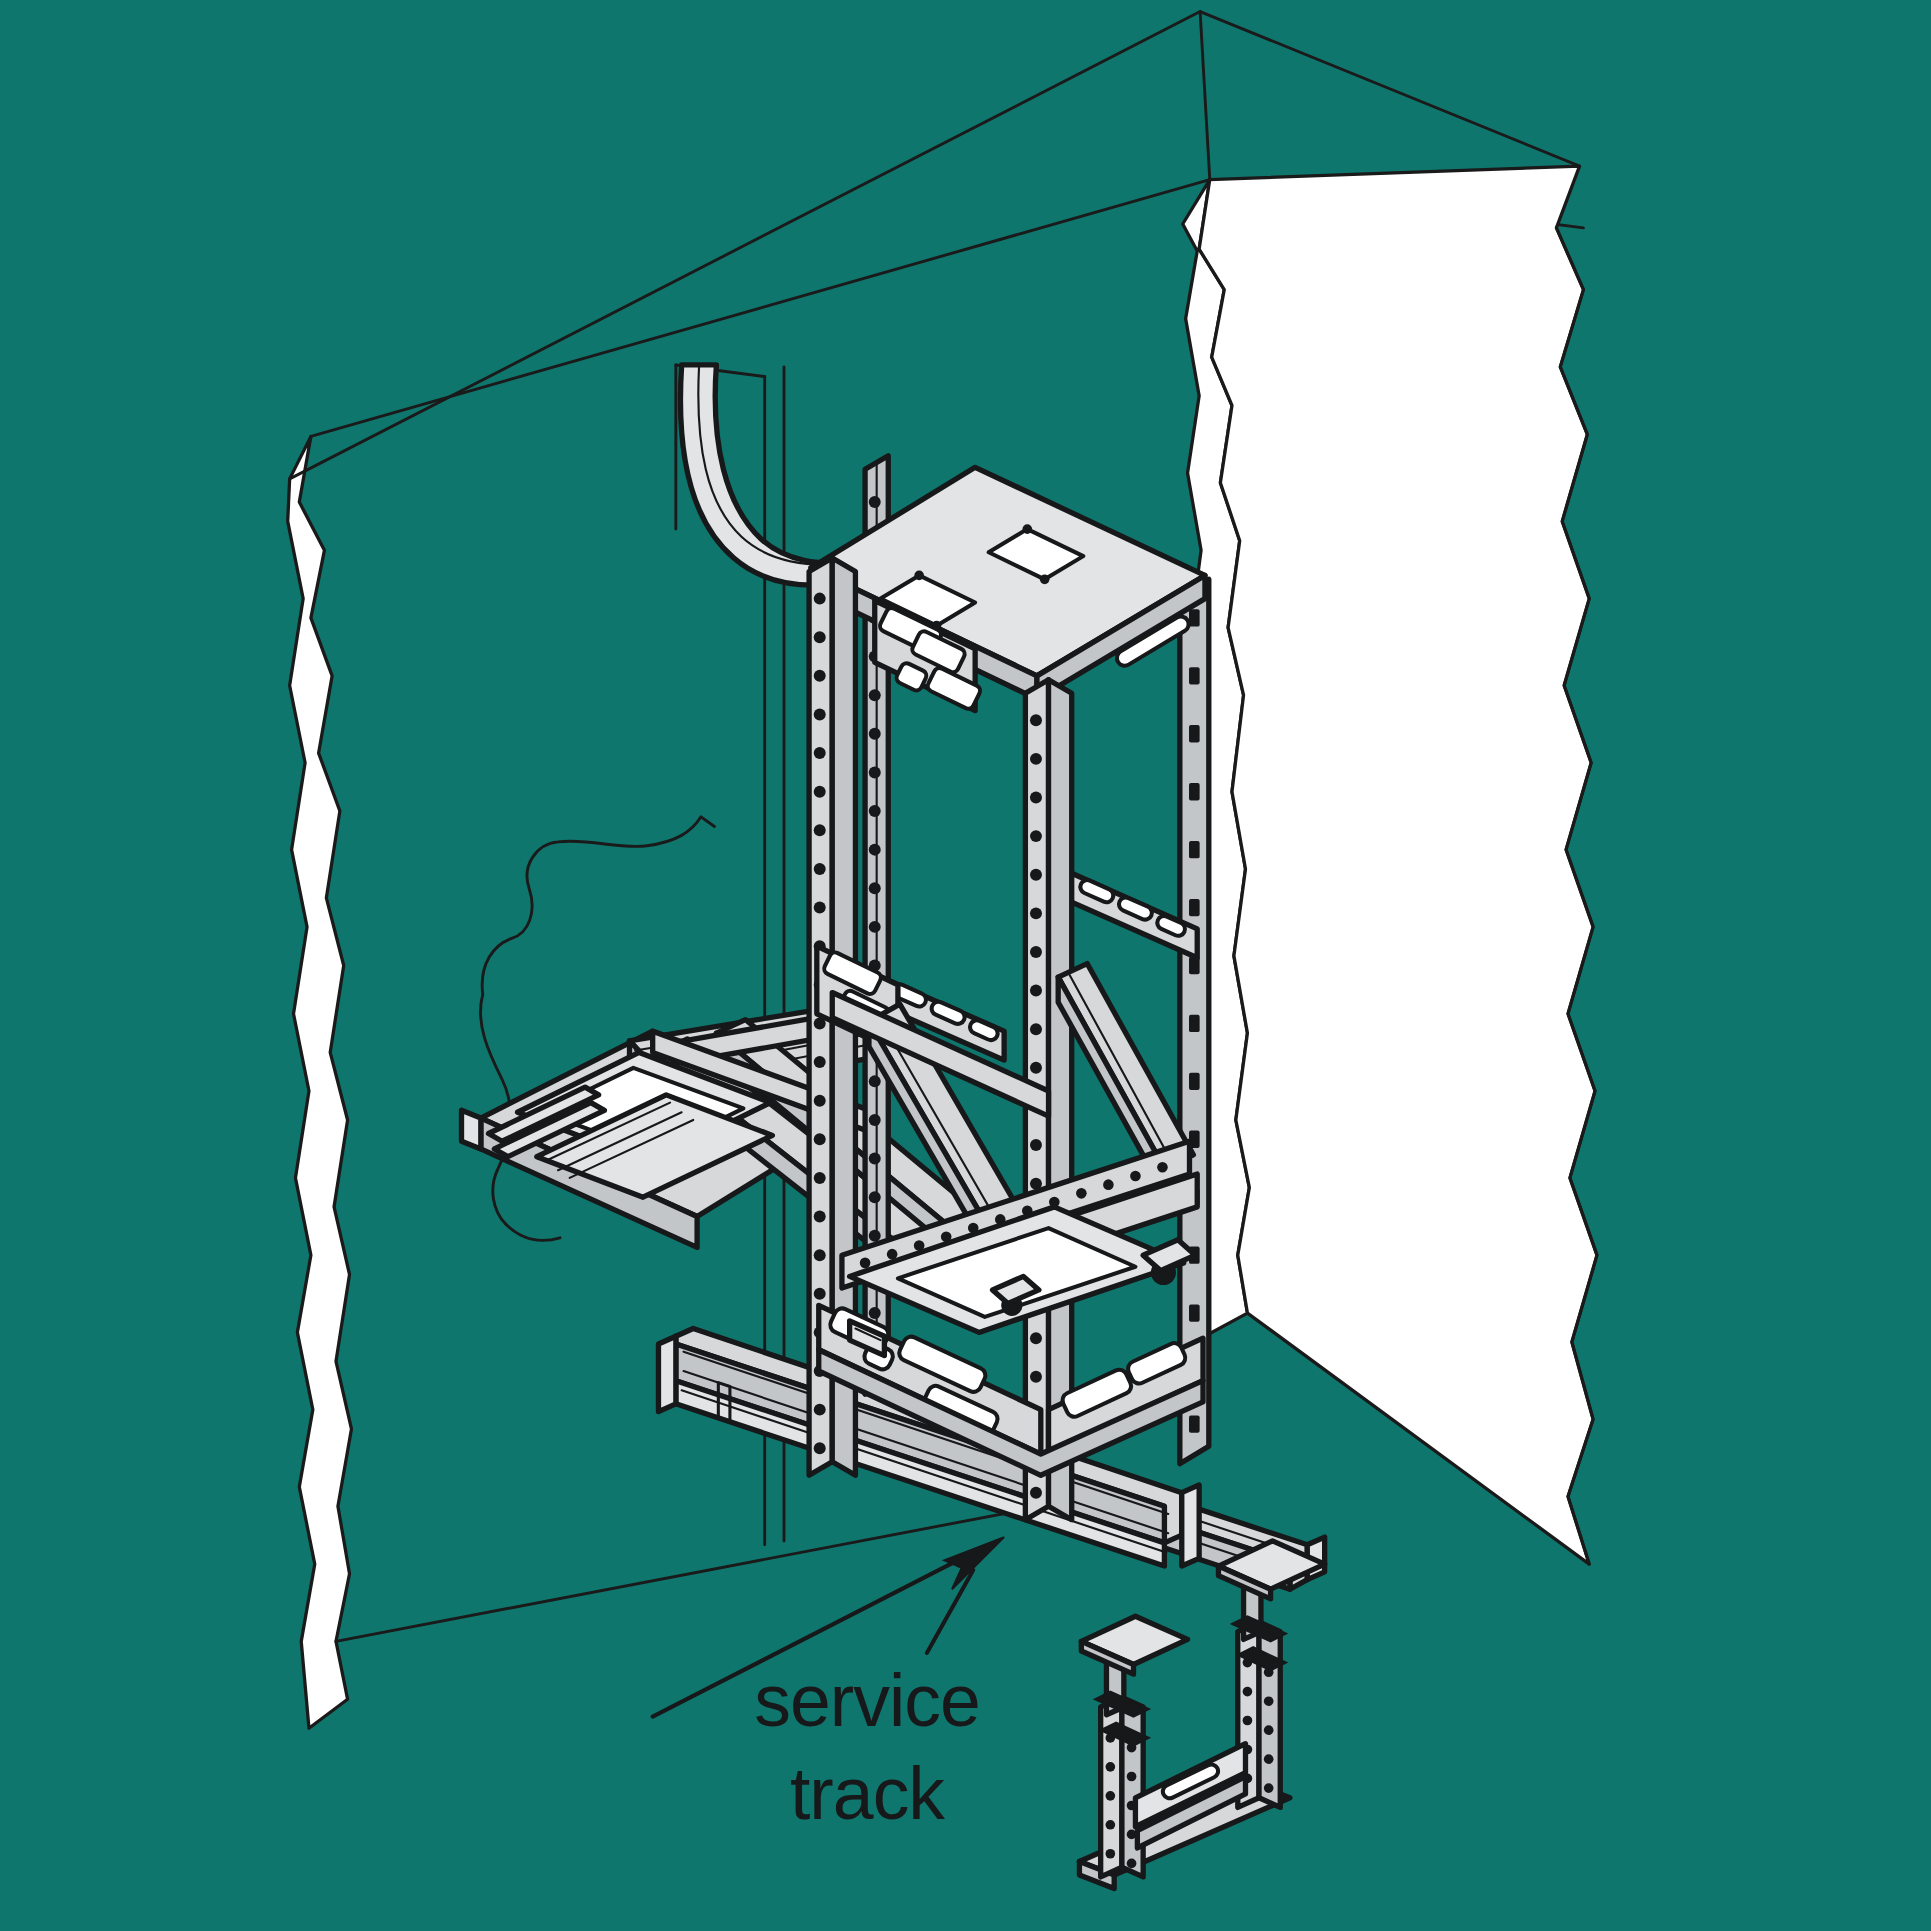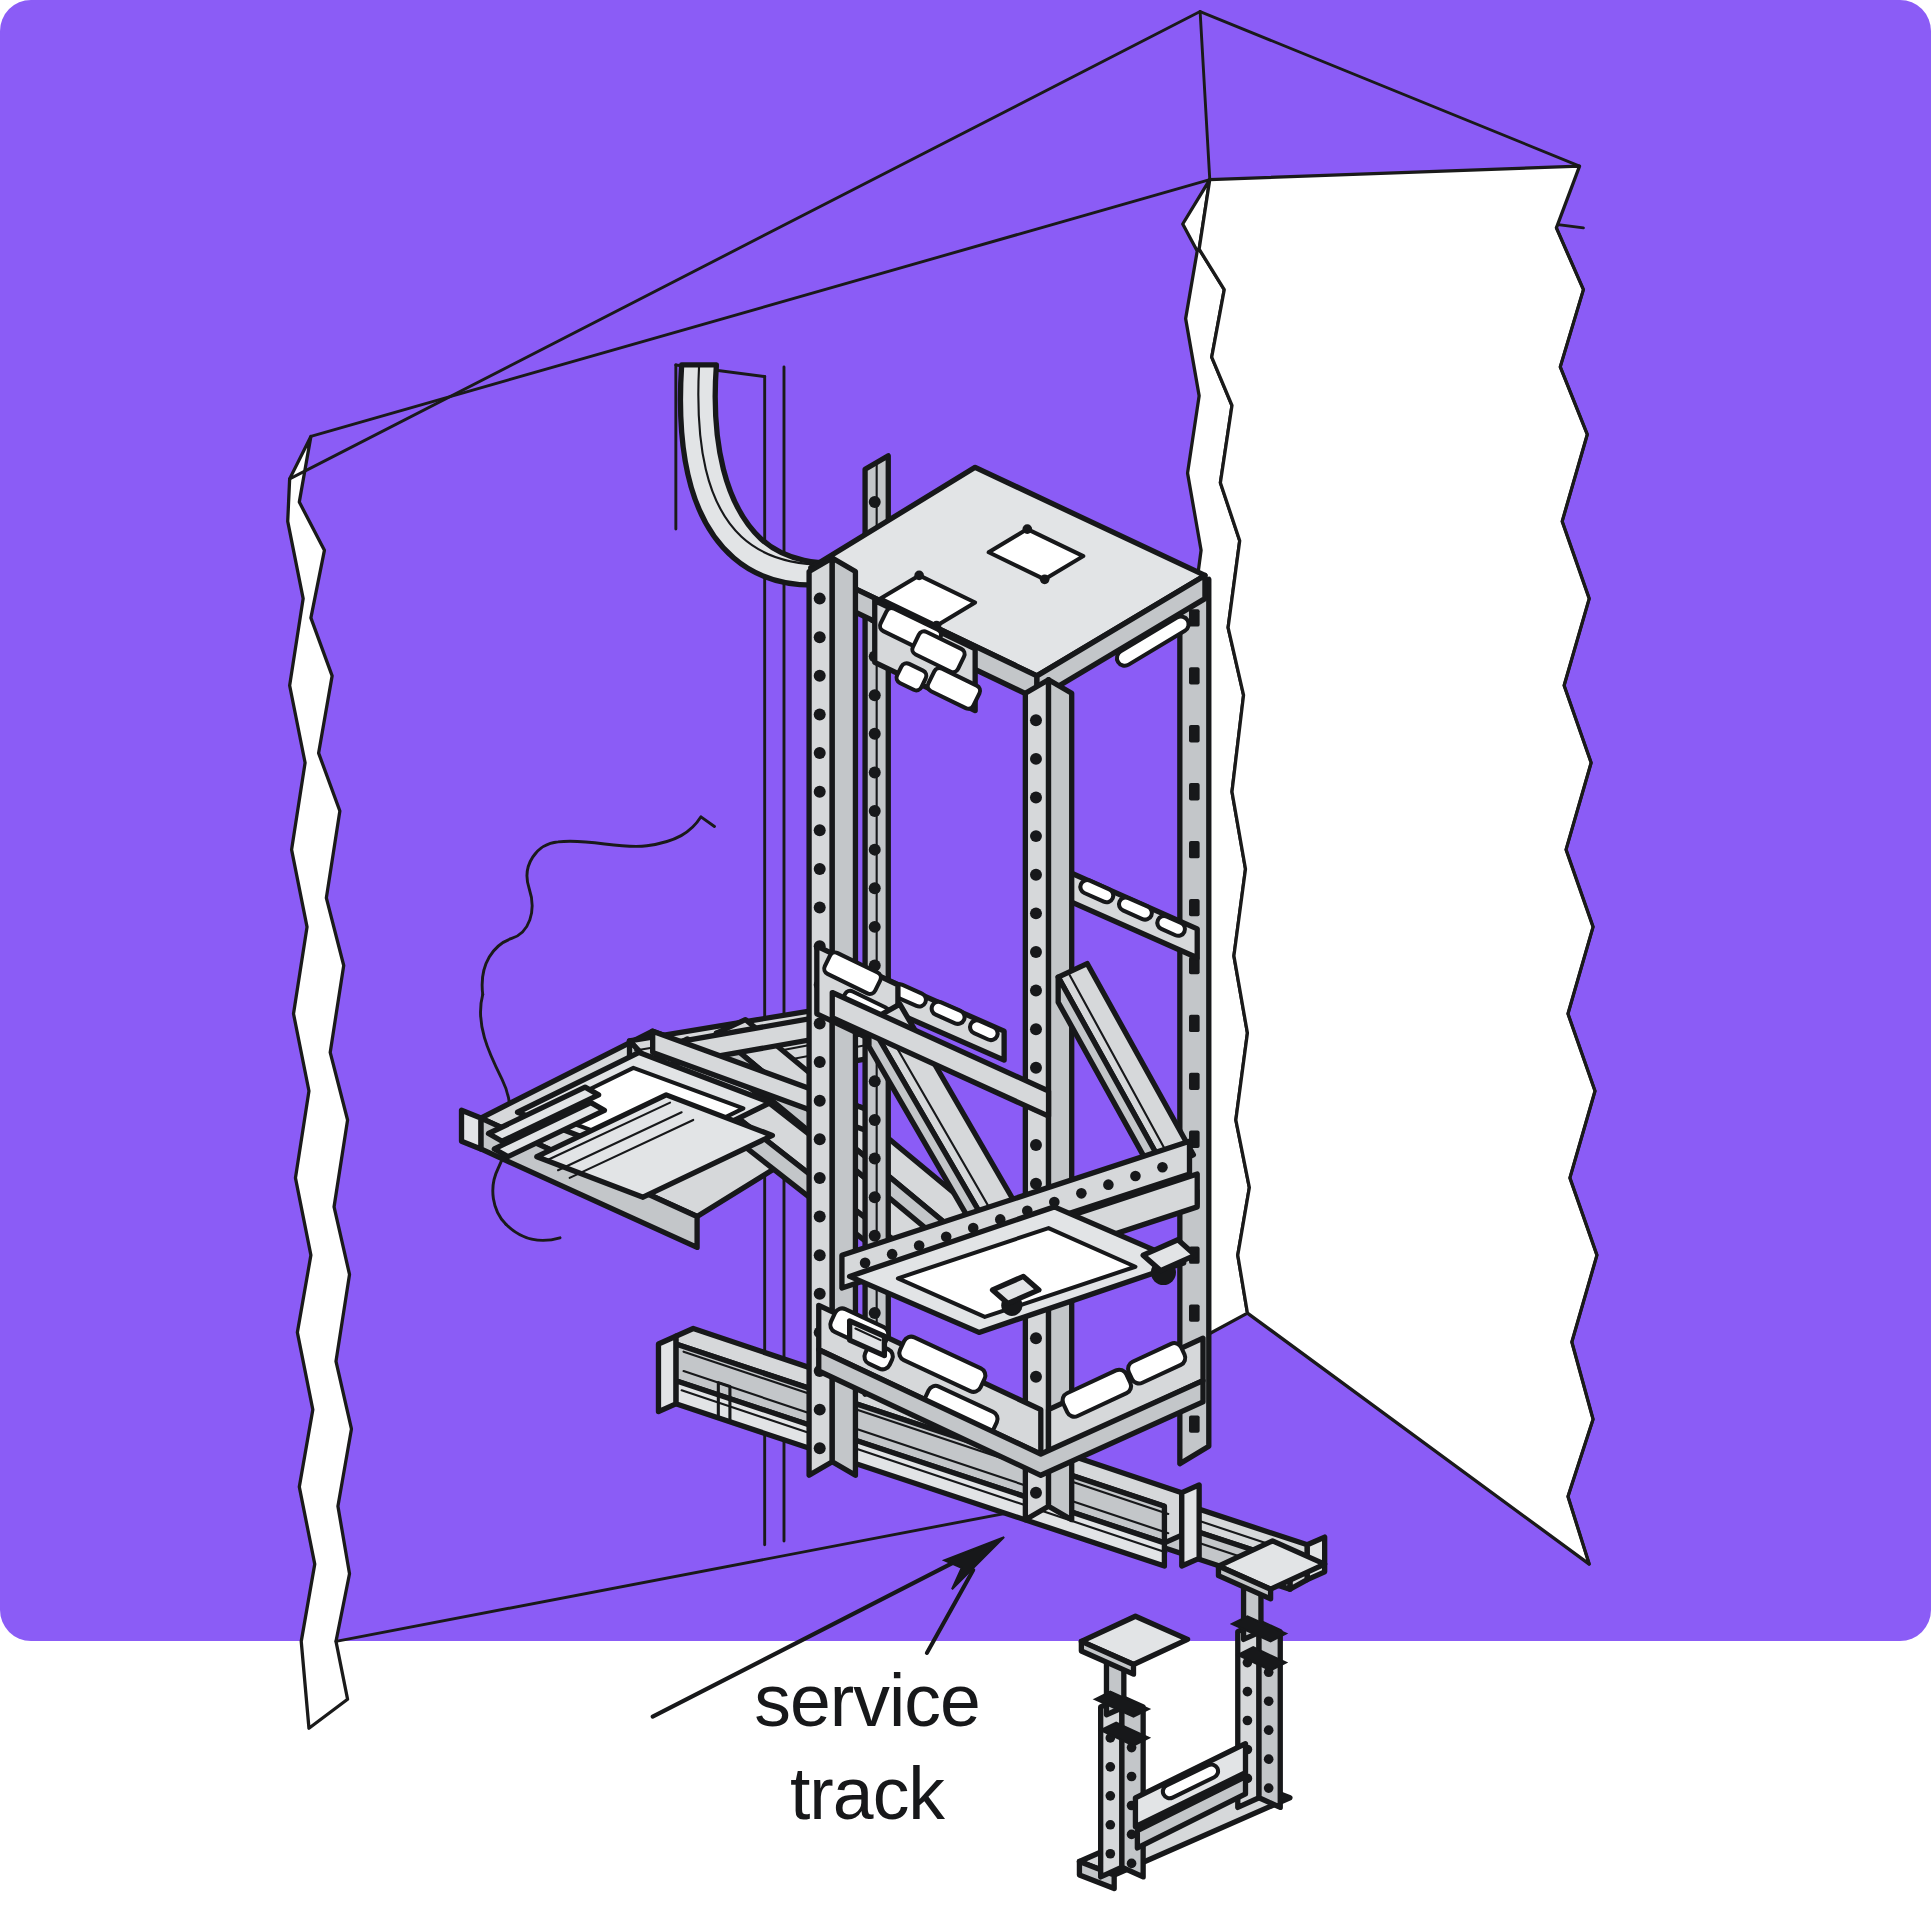--- a/index.html
+++ b/index.html
@@ -1,18 +1,18 @@
 <!DOCTYPE html>
 <html><head>
 <meta charset="utf-8">
 <style>
   html,body{margin:0;padding:0;background:#ffffff;}
   body{width:1931px;height:1931px;overflow:hidden;
        font-family:"Liberation Sans", sans-serif;}
-  #stage{position:relative;width:1931px;height:1641px;background:#8b5cf6;border-radius:31px;}
+  #stage{position:relative;width:1931px;height:1931px;background:#0f766e;}
   svg#art{position:absolute;inset:0;width:1931px;height:1931px;display:block;}
 
   
   .wall        { fill:#ffffff; stroke:#1a1a1a; stroke-width:3.4;
                  stroke-linejoin:round; stroke-linecap:round; }
   .wall-thin   { fill:none; stroke:#1a1a1a; stroke-width:3.0;
                  stroke-linejoin:round; stroke-linecap:round; }
   .metal       { fill:#d6d8da; stroke:#17181a; stroke-width:5.5;
                  stroke-linejoin:round; stroke-linecap:round; }
   .metal-lt    { fill:#e2e4e6; stroke:#17181a; stroke-width:5.5;

